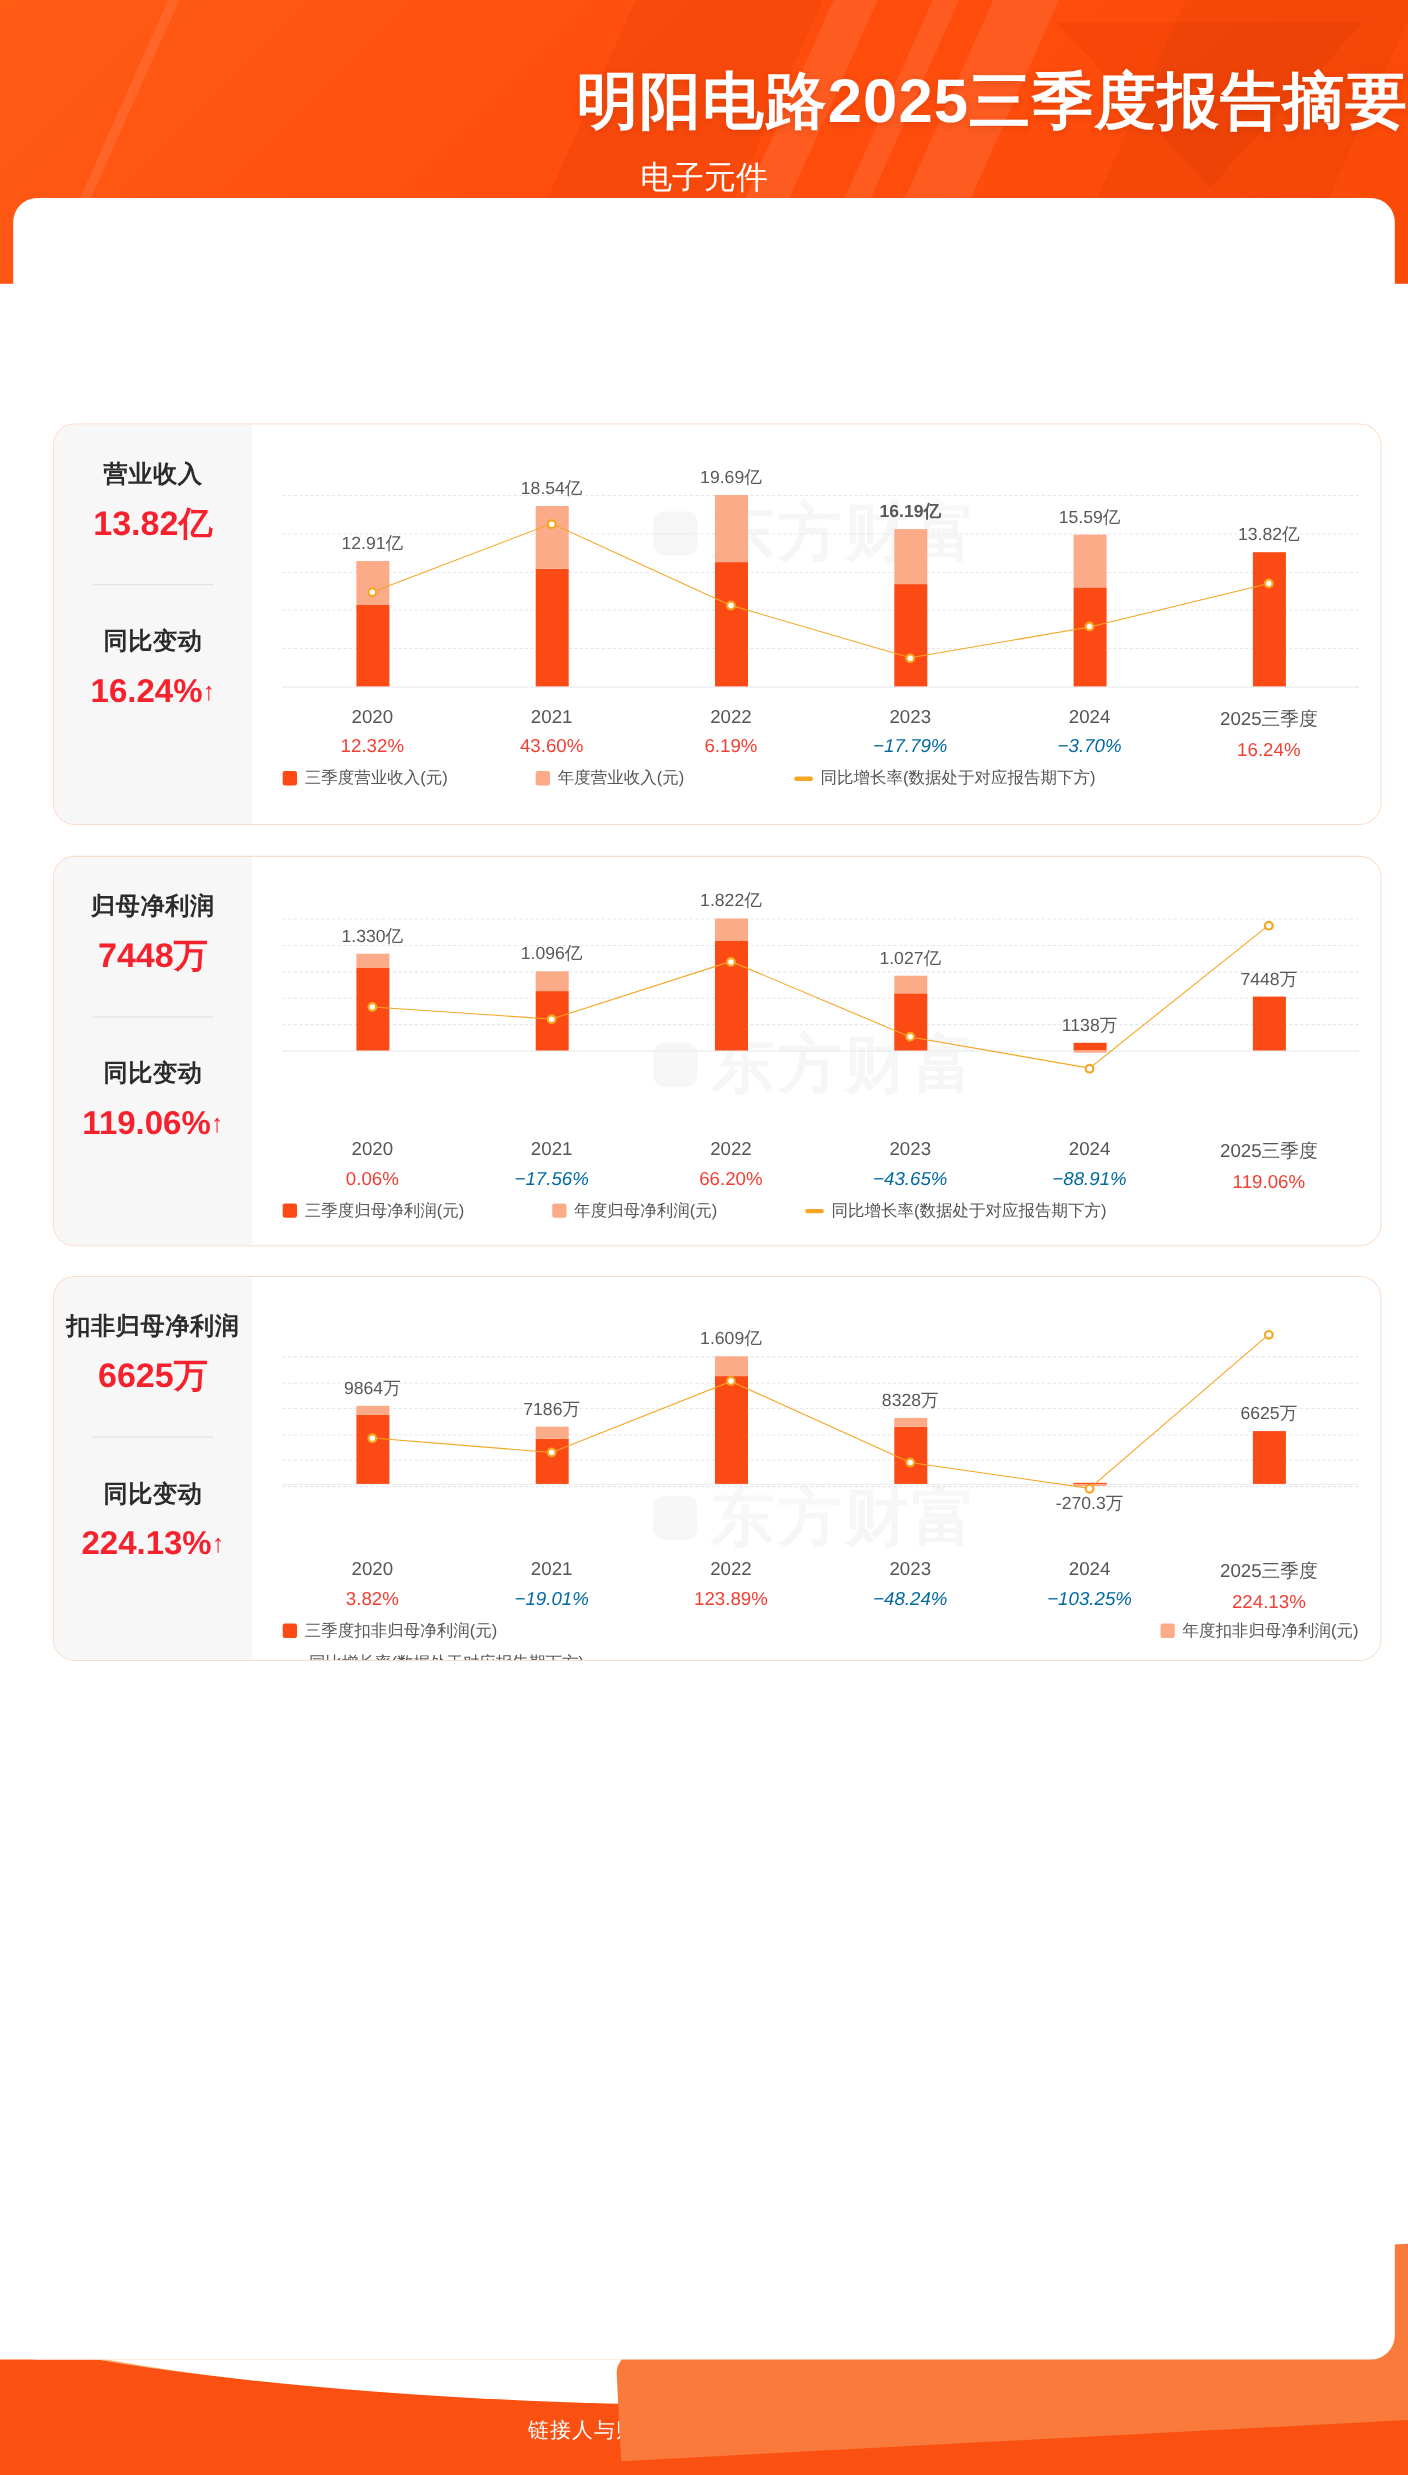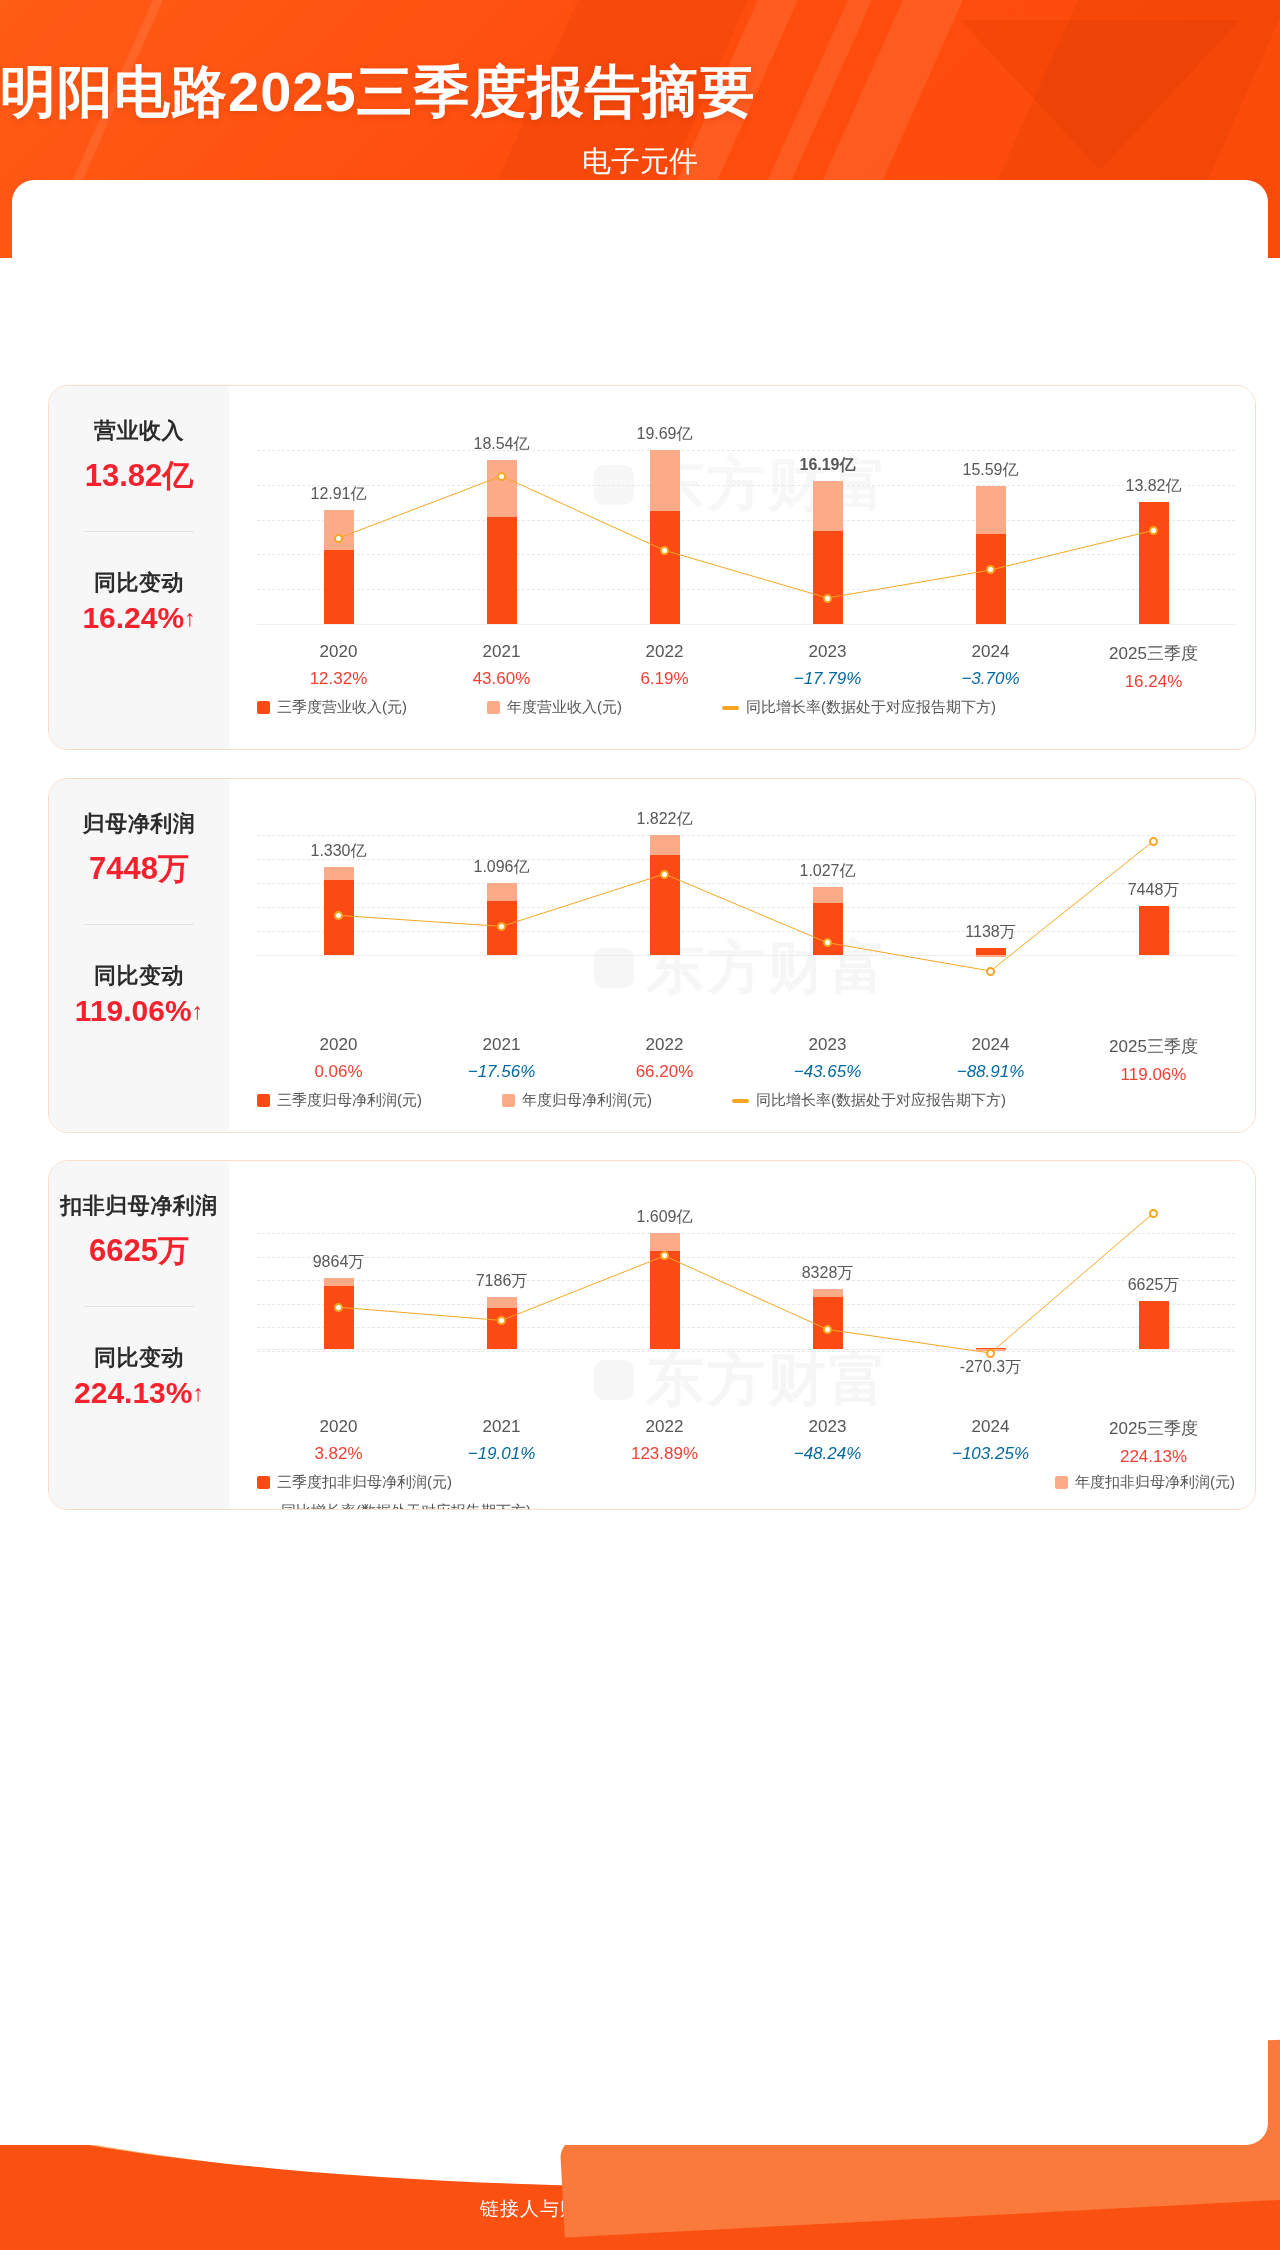--- a/index.html
+++ b/index.html
@@ -36,21 +36,21 @@
     position: absolute;
     width: 0; height: 0;
     border-left: 140px solid transparent;
     border-right: 140px solid transparent;
     border-top: 150px solid rgba(196,44,0,0.12);
   }
   .hdr-title {
     position: absolute;
     left: 0; right: 0;
     top: 55px;
-    text-align: left;
+    text-align: right;
     color: #ffffff;
     font-size: 56px;
     font-weight: bold;
     letter-spacing: 1px;
     z-index: 5;
     text-shadow: 0 2px 6px rgba(160,40,0,0.25);
   }
   .hdr-sub {
     position: absolute;
     left: 0; right: 0;
@@ -112,21 +112,21 @@
     width: 110px;
     height: 1px;
     background: #e2e2e4;
     margin: 34px auto 0 auto;
   }
   .kpi-label2 { margin-top: 36px; }
   .kpi-value2 {
     font-size: 30px;
     color: #f5222d;
     font-weight: bold;
-    margin-top: 3px;
+    margin-top: 14px;
     white-space: nowrap;
   }
   .arrow-up { font-size: 23px; vertical-align: 2px; }
 
   .card-right {
     flex: 1;
     position: relative;
     background: #ffffff;
   }
 

